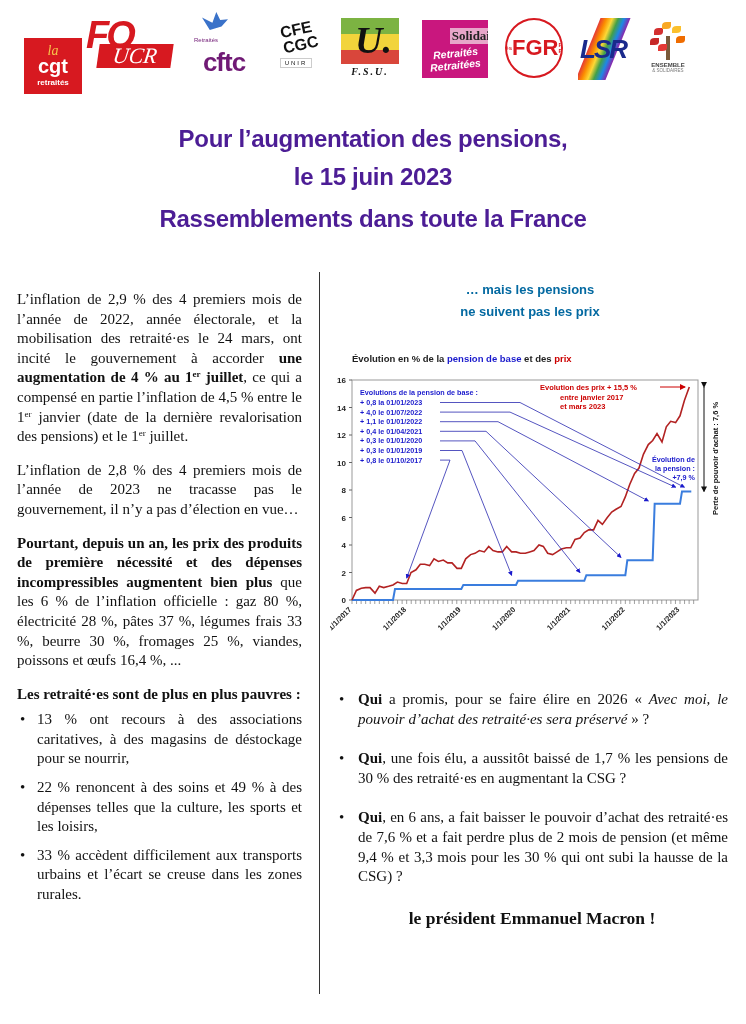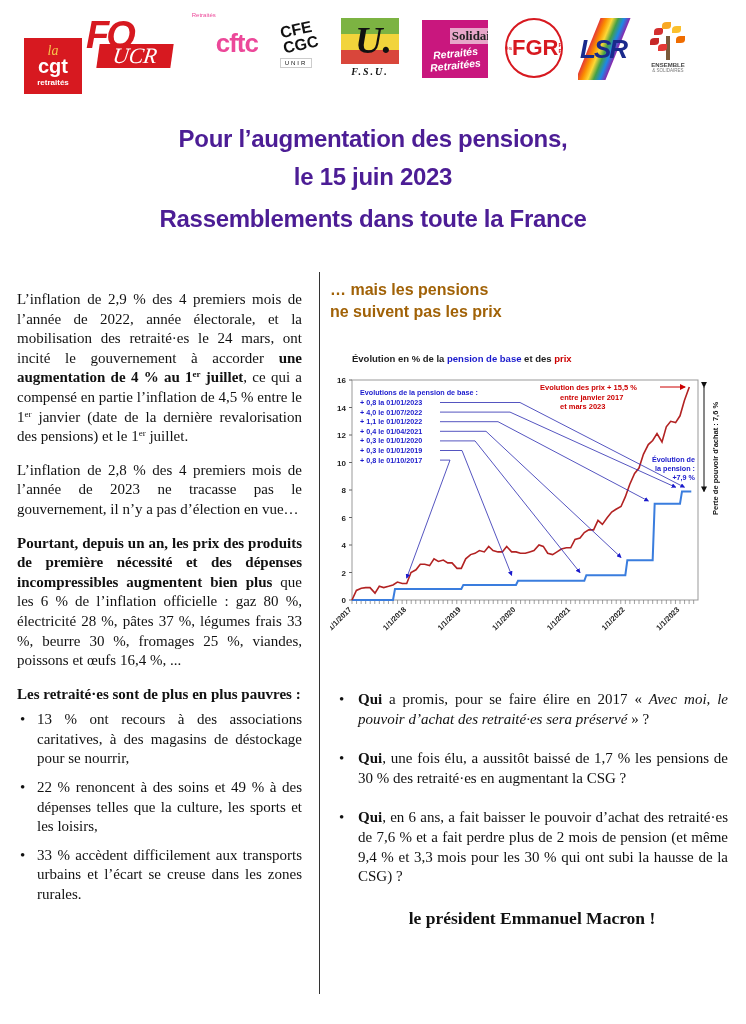--- a/index.html
+++ b/index.html
@@ -11,21 +11,21 @@
 
   .logo-cgt { left: 24px; top: 6px; width: 58px; height: 56px; background: #d71920; color: #fff; flex-direction: column; font-family: "Liberation Sans", sans-serif; margin-top: 24px; }
   .logo-cgt .la { font-family: "Liberation Serif", serif; font-style: italic; color: #f6c34a; font-size: 14px; line-height: 12px; }
   .logo-cgt .cgt { font-weight: bold; font-size: 20px; line-height: 18px; }
   .logo-cgt .ret { font-size: 8px; font-weight: bold; margin-top: 3px; }
 
   .logo-fo { left: 84px; top: 6px; width: 90px; height: 56px; color: #fff; }
   .logo-fo .fo { position: absolute; left: 2px; top: 2px; font-family: "Liberation Sans", sans-serif; font-weight: bold; font-style: italic; font-size: 38px; color: #d71920; letter-spacing: -3px; line-height: 38px; }
   .logo-fo .ucr { position: absolute; left: 14px; top: 30px; width: 74px; height: 24px; background: #d71920; color: #fff; font-family: "Liberation Serif", serif; font-style: italic; font-size: 22px; line-height: 24px; text-align: center; transform: skewX(-8deg); }
 
-  .logo-cftc { left: 190px; top: 4px; width: 68px; height: 62px; color: #ec4899; font-family: "Liberation Sans", sans-serif; }
+  .logo-cftc { left: 190px; top: 4px; width: 68px; height: 62px; flex-direction: column; color: #701a75; font-family: "Liberation Sans", sans-serif; justify-content: space-between; }
   .logo-cftc .dove { width: 26px; height: 18px; background: #3a72c9; clip-path: polygon(0 30%, 40% 60%, 55% 0, 70% 45%, 100% 40%, 75% 80%, 30% 100%); margin-left: -18px; }
   .logo-cftc .sm { font-size: 6px; align-self: flex-start; margin-left: 4px; }
   .logo-cftc .big { font-weight: bold; font-size: 26px; line-height: 24px; letter-spacing: -1px; }
 
   .logo-cfe { left: 270px; top: 8px; width: 52px; height: 58px; flex-direction: column; font-family: "Liberation Sans", sans-serif; font-weight: bold; color: #111; }
   .logo-cfe .t1 { font-size: 16px; line-height: 15px; transform: rotate(-12deg); }
   .logo-cfe .t2 { font-size: 16px; line-height: 15px; transform: rotate(-12deg); margin-left: 10px; }
   .logo-cfe .t3 { font-size: 6px; letter-spacing: 2px; font-weight: normal; margin-top: 6px; border: 1px solid #ccc; padding: 1px 4px; }
 
   .logo-fsu { left: 340px; top: 8px; width: 60px; height: 62px; flex-direction: column; }
@@ -59,21 +59,21 @@
 
   .col-left { position: absolute; left: 17px; top: 270px; width: 285px; }
   .col-head { font-family: "Liberation Sans", sans-serif; font-weight: bold; color: #c00000; font-size: 16px; text-align: center; }
   .para { font-size: 15px; line-height: 19.6px; text-align: justify; margin-top: 14px; }
   .para b { font-weight: bold; }
   .para sup { font-size: 9px; vertical-align: 5px; line-height: 0; }
   .blist { list-style: none; margin-top: 6px; }
   .blist li { position: relative; padding-left: 20px; font-size: 15px; line-height: 19.6px; text-align: justify; margin-bottom: 9px; }
   .blist li .bullet { position: absolute; left: 3px; top: 0; }
 
-  .col-right-head { position: absolute; left: 330px; top: 279px; width: 400px; text-align: left; font-family: "Liberation Sans", sans-serif; font-weight: bold; color: #a16207; font-size: 16px; line-height: 22px; }
+  .col-right-head { position: absolute; left: 330px; top: 279px; width: 400px; text-align: center; font-family: "Liberation Sans", sans-serif; font-weight: bold; color: #0369a1; font-size: 13px; line-height: 22px; }
 
   .chart { position: absolute; left: 330px; top: 345px; width: 400px; height: 300px; }
   .chart svg { position: absolute; left: 0; top: 0; }
 
   .col-right { position: absolute; left: 336px; top: 690px; width: 392px; }
   .qlist { list-style: none; }
   .qlist li { position: relative; padding-left: 22px; font-size: 15px; line-height: 19.6px; text-align: justify; margin-bottom: 20px; }
   .qlist li .bullet { position: absolute; left: 3px; top: 0; }
   .closing { text-align: center; font-weight: bold; font-size: 17.5px; line-height: 23px; margin-top: 8px; }
 </style>
@@ -302,20 +302,20 @@
       <text x="365" y="117" text-anchor="end" font-family="Liberation Sans, sans-serif" font-size="7.2" font-weight="bold" fill="#1a1acc">Évolution de</text>
       <text x="365" y="126" text-anchor="end" font-family="Liberation Sans, sans-serif" font-size="7.2" font-weight="bold" fill="#1a1acc">la pension :</text>
       <text x="365" y="135" text-anchor="end" font-family="Liberation Sans, sans-serif" font-size="7.2" font-weight="bold" fill="#1a1acc">+7,9 %</text>
       <line x1="374" y1="41.875" x2="374" y2="146.375" stroke="#111" stroke-width="1" marker-end="url(#arrK)" marker-start="url(#arrK)"></line>
       <text x="388" y="170" transform="rotate(-90 388 170)" font-family="Liberation Sans, sans-serif" font-size="7.5" font-weight="bold" fill="#111">Perte de pouvoir d'achat : 7,6 %</text>
     </svg>
 </div>
 
 <div class="col-right">
   <ul class="qlist">
-    <li><span class="bullet">•</span><b>Qui</b><span> a promis, pour se faire élire en 2017 « </span><i>Avec moi, le pouvoir d’achat des retraité·es sera préservé</i><span> » ?</span></li>
+    <li><span class="bullet">•</span><b>Qui</b><span> a promis, pour se faire élire en 2026 « </span><i>Avec moi, le pouvoir d’achat des retraité·es sera préservé</i><span> » ?</span></li>
     <li><span class="bullet">•</span><b>Qui</b><span>, une fois élu, a aussitôt baissé de 1,7 % les pensions de 30 % des retraité·es en augmentant la CSG ?</span></li>
     <li><span class="bullet">•</span><b>Qui</b><span>, en 6 ans, a fait baisser le pouvoir d’achat des retraité·es de 7,6 % et a fait perdre plus de 2 mois de pension (et même 9,4 % et 3,3 mois pour les 30 % qui ont subi la hausse de la CSG) ?</span></li>
   </ul>
   <div class="closing">
     <div>le président Emmanuel Macron !</div>
   </div>
 </div>
 
 </body></html>

